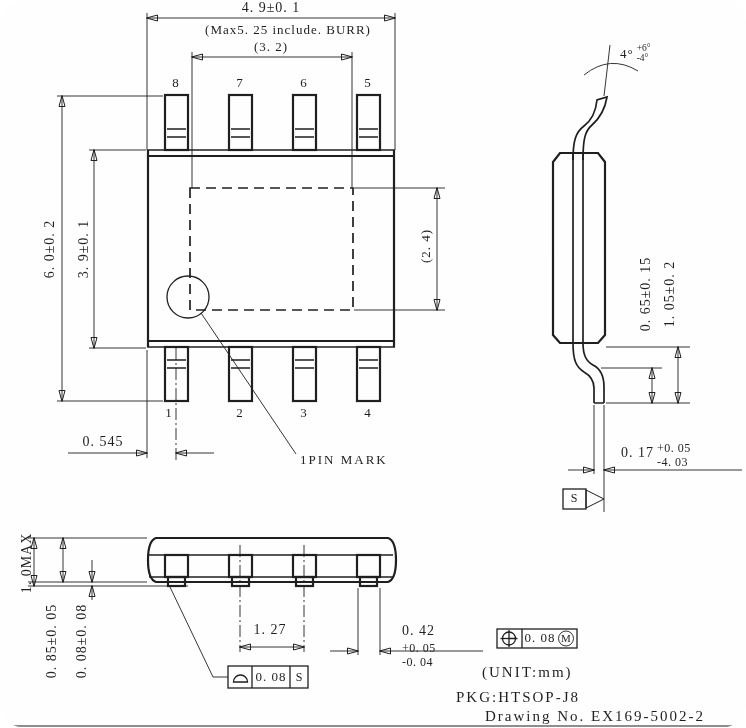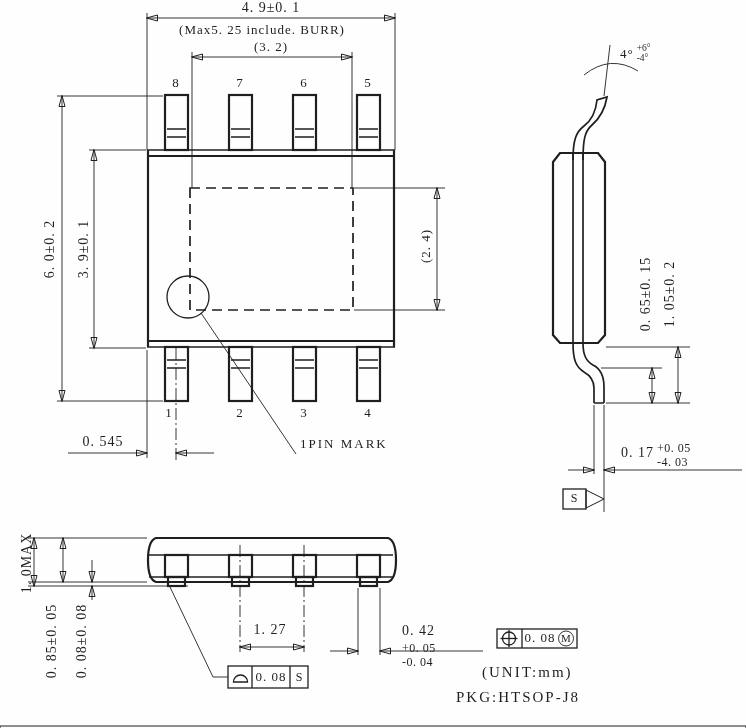--- a/index.html
+++ b/index.html
@@ -1,17 +1,17 @@
 <!DOCTYPE html>
 <html><head>
 <meta charset="utf-8">
 <style>
   html,body{margin:0;padding:0;background:#fff;}
   #stage{position:relative;width:746px;height:728px;background:#fefefe;overflow:hidden;
-         font-family:"Liberation Serif", serif;color:#1f1f1f;}
+         font-family:"Liberation Serif", serif;color:#1f1f1f;border-radius:25px;}
   #linework{position:absolute;left:0;top:0;}
   #linework line,#linework path,#linework rect,#linework circle,#linework polygon{
     stroke:#1f1f1f;fill:none;stroke-linecap:butt;}
   .w08{stroke-width:.9}.w12{stroke-width:1.3}.w16{stroke-width:1.7}.w22{stroke-width:2.2}
   .fw{fill:#fff}.fill{fill:#1f1f1f;stroke:none}
   .dsh{stroke-dasharray:10 6}
   .cl{stroke-dasharray:12 3 2 3}
   .t{position:absolute;white-space:nowrap;color:#1f1f1f;}
   .s15{font-size:15px;letter-spacing:2px;}
   .s14{font-size:14px;letter-spacing:1px;}
@@ -159,35 +159,35 @@
       <line class="w12" x1="252" y1="666" x2="252" y2="688"></line>
       <line class="w12" x1="290" y1="666" x2="290" y2="688"></line>
       <path class="w12" d="M233.5,682 a7,7 0 0 1 14,0 z"></path>
     </g>
   </g>
 
   <rect x="0" y="726" width="746" height="2.5" fill="#3a3a3a" stroke="none"></rect>
 </svg>
 
 <div class="t s14 ctr" style="left:271px;top:8px;">4. 9±0. 1</div>
-<div class="t s13 ctr" style="left:262px;top:30px;text-align:right;">(Max5. 25 include. BURR)</div>
+<div class="t s13 ctr" style="left:288px;top:30px;text-align:right;">(Max5. 25 include. BURR)</div>
 <div class="t s13 ctr" style="left:271px;top:47px;">(3. 2)</div>
 <div class="t s13 ctr" style="left:176px;top:83px;">8</div>
 <div class="t s13 ctr" style="left:240px;top:83px;">7</div>
 <div class="t s13 ctr" style="left:304px;top:83px;">6</div>
 <div class="t s13 ctr" style="left:368px;top:83px;">5</div>
 <div class="t s13 ctr" style="left:169px;top:413px;">1</div>
 <div class="t s13 ctr" style="left:240px;top:413px;">2</div>
 <div class="t s13 ctr" style="left:304px;top:413px;">3</div>
 <div class="t s13 ctr" style="left:368px;top:413px;">4</div>
 <div class="t s14 rot" style="left:50px;top:249px;">6. 0±0. 2</div>
 <div class="t s14 rot" style="left:84px;top:249px;">3. 9±0. 1</div>
 <div class="t s13 rot" style="left:426px;top:246px;">(2. 4)</div>
 <div class="t s14 ctr" style="left:103px;top:442px;">0. 545</div>
-<div class="t s13" style="left:300px;top:436px;letter-spacing:2px;">1PIN MARK</div>
+<div class="t s13" style="left:300px;top:452px;letter-spacing:2px;">1PIN MARK</div>
 
 <div class="t comp" style="left:620px;top:43px;">
   <span class="main" style="font-size:13px;">4°</span>
   <span class="stack9">
     <span>+6°</span>
     <span>-4°</span>
   </span>
 </div>
 <div class="t s14 rot" style="left:646px;top:294px;">0. 65±0. 15</div>
 <div class="t s14 rot" style="left:670px;top:294px;">1. 05±0. 2</div>
@@ -211,14 +211,15 @@
     <span>-0. 04</span>
   </span>
 </div>
 <div class="t s13 ctr" style="left:540px;top:638px;">0. 08</div>
 <div class="t s11 ctr" style="left:566px;top:638px;">M</div>
 <div class="t s13 ctr" style="left:271px;top:677px;">0. 08</div>
 <div class="t s12 ctr" style="left:299px;top:677px;">S</div>
 
 <div class="t s15" style="left:482px;top:664px;">(UNIT:mm)</div>
 <div class="t s15" style="left:456px;top:689px;">PKG:HTSOP-J8</div>
+<div class="t s15" style="left:485px;top:708px;">Drawing No. EX169-5002-2</div>
 
 </div>
 
 </body></html>

